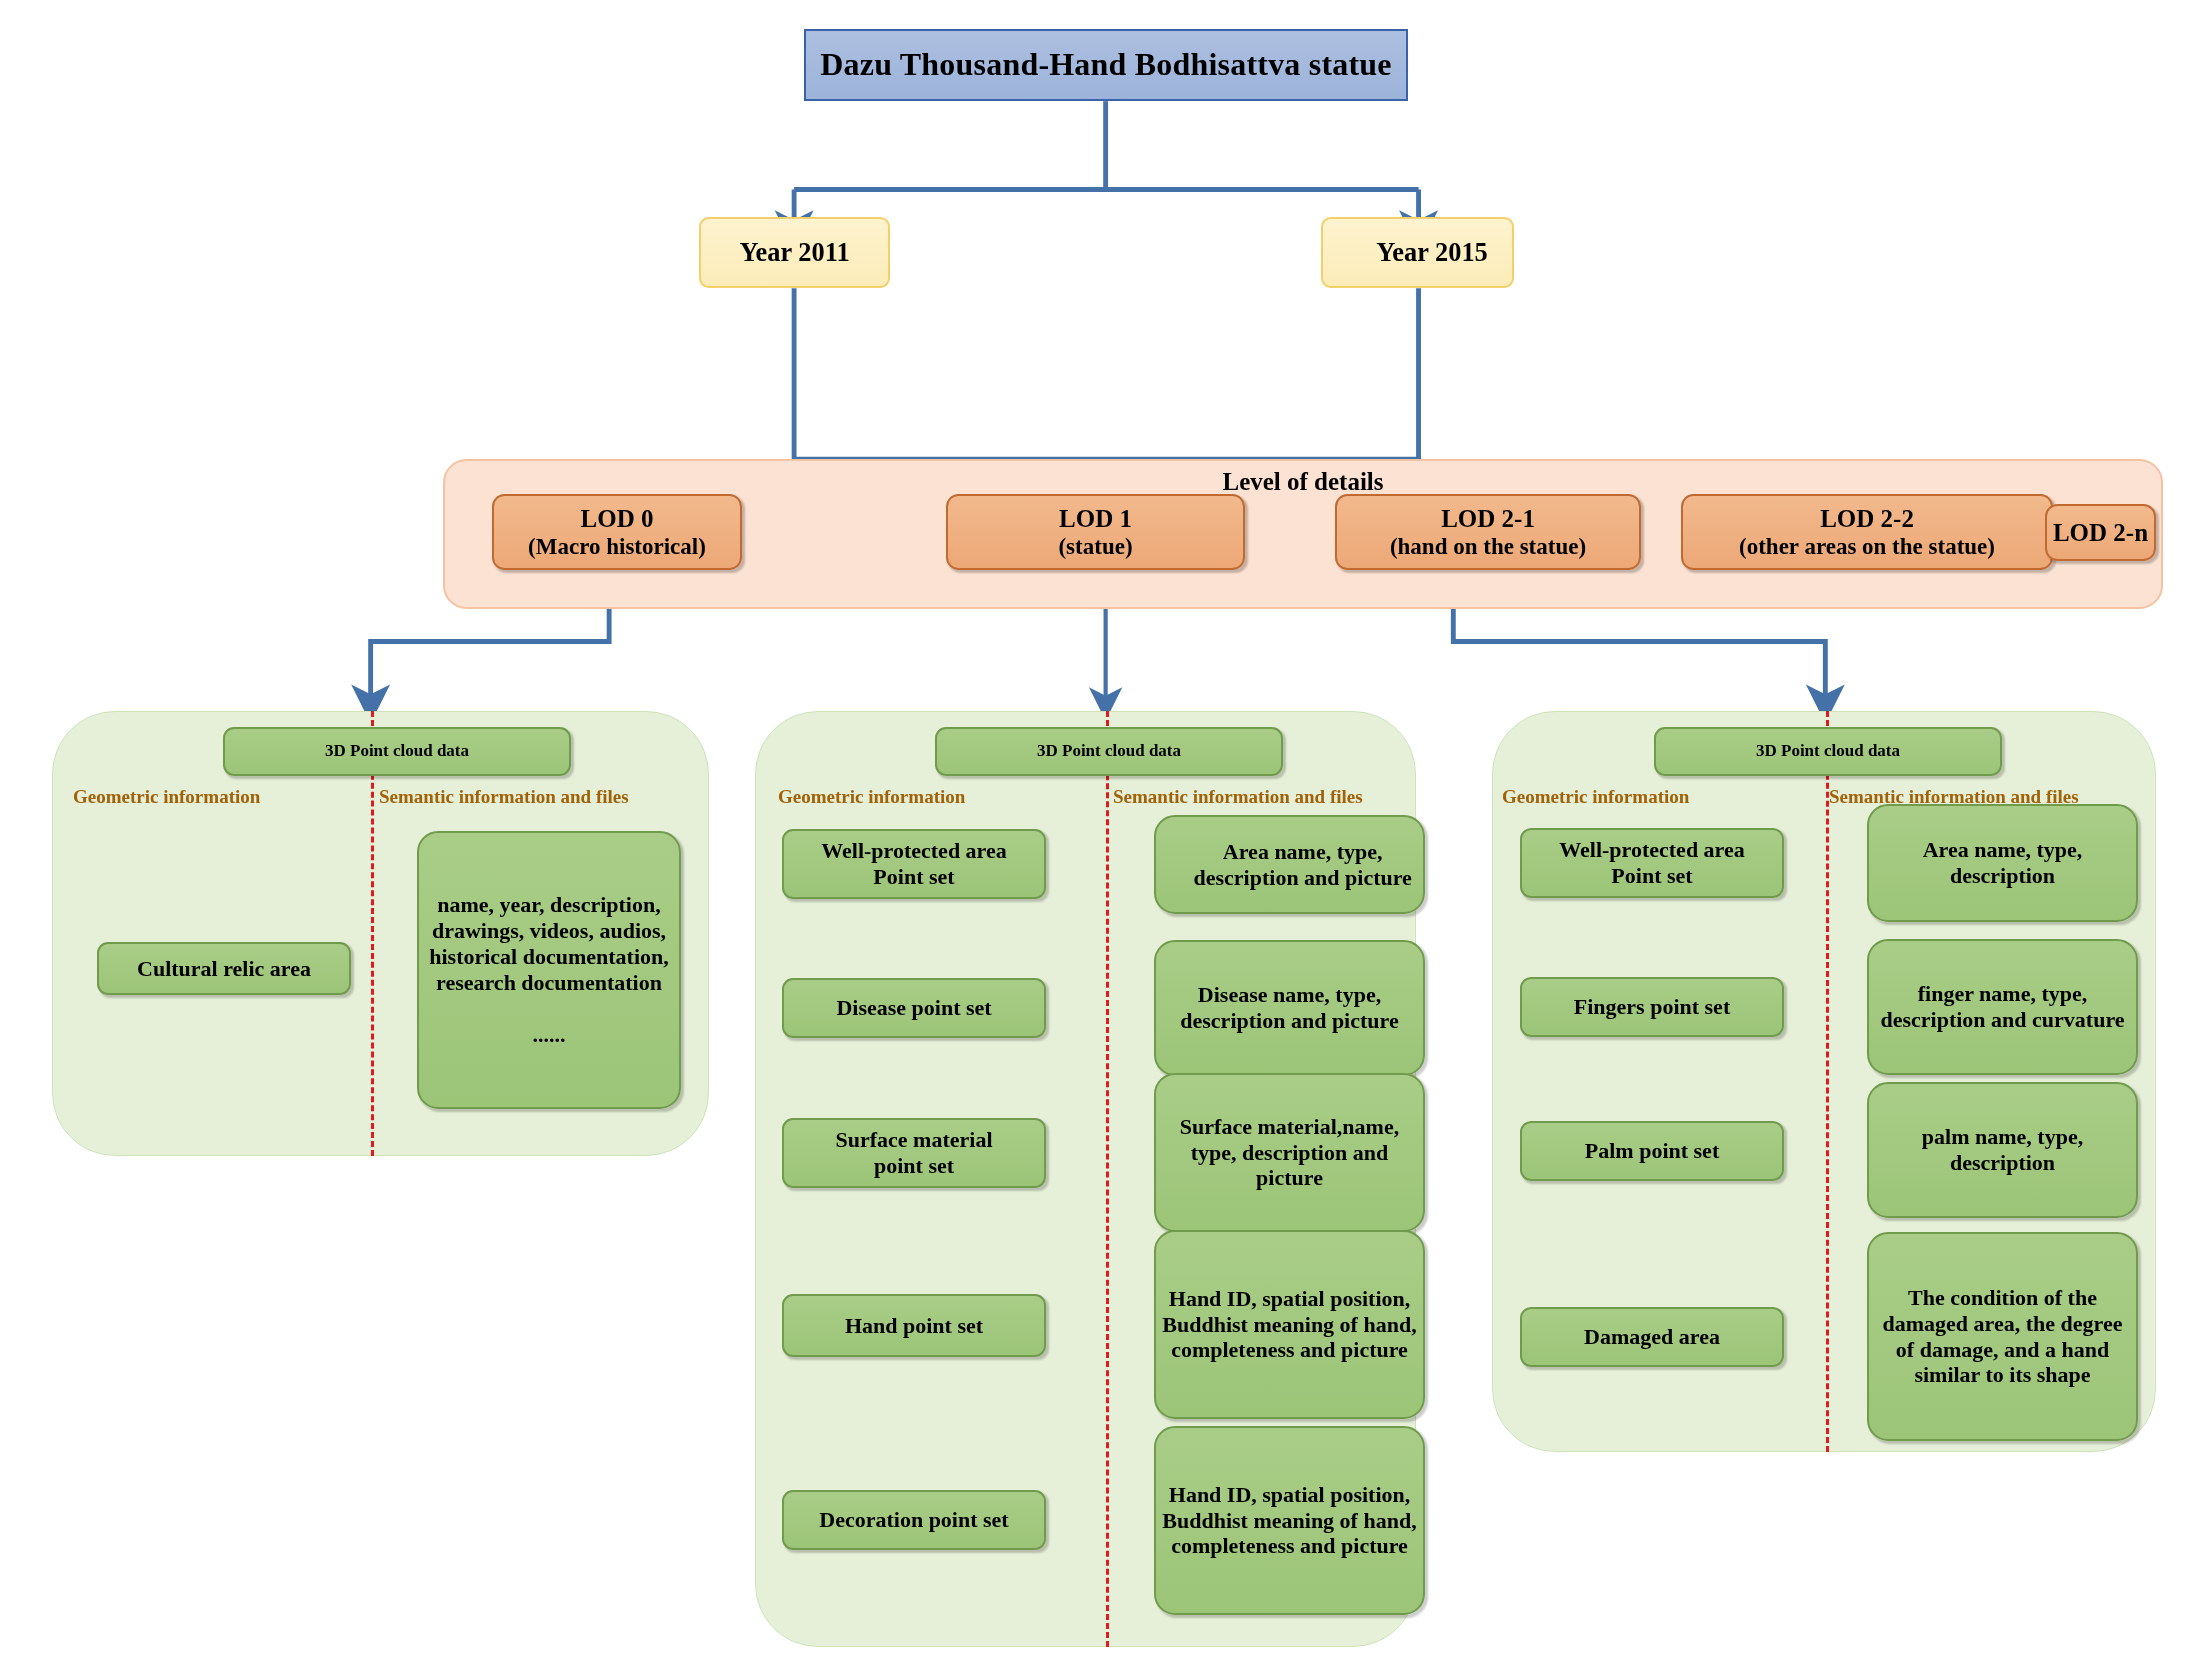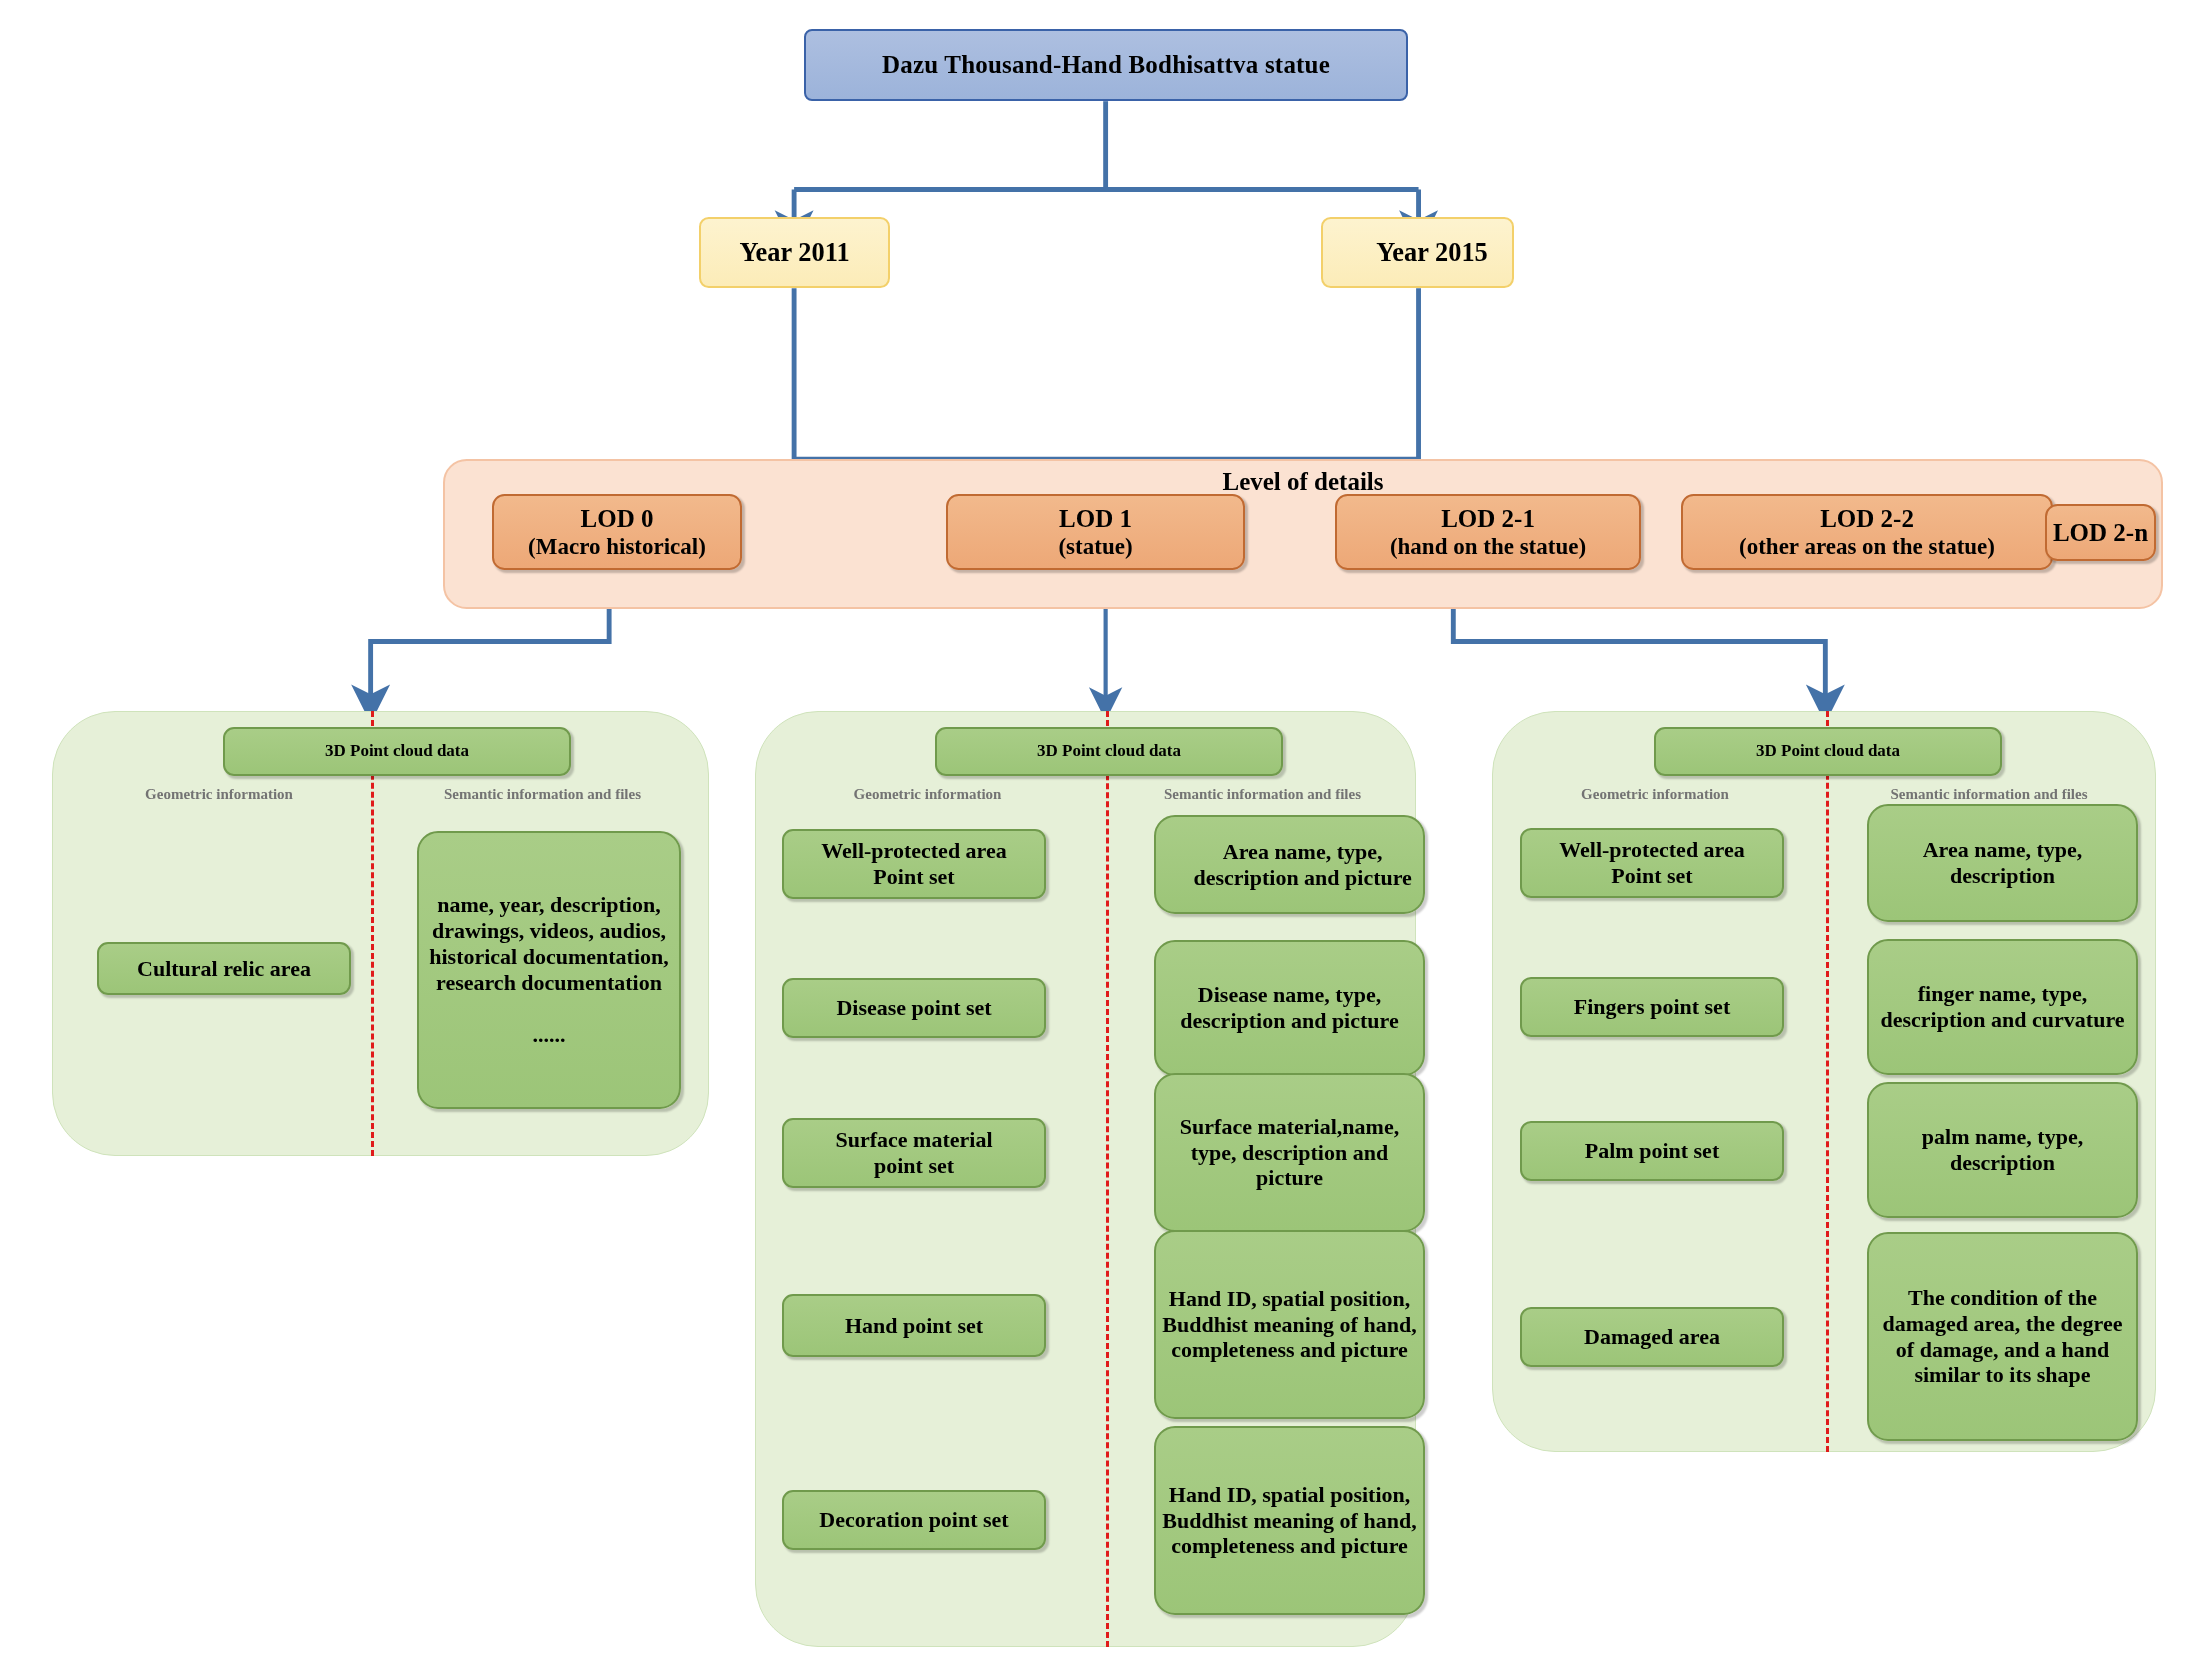--- a/index.html
+++ b/index.html
@@ -10,22 +10,22 @@
     -webkit-font-smoothing:antialiased;
   }
   #stage{position:absolute;left:0;top:0;width:2205px;height:1680px;}
   .node{position:absolute;box-sizing:border-box;display:flex;align-items:center;
         justify-content:center;text-align:center;font-weight:bold;color:#000;
         line-height:1.18;}
 
   
   .box-root{
     background:linear-gradient(180deg,#adbfe0 0%,#9cb3da 100%);
-    border:2.1px solid #3a62a8;border-radius:8px;
-    font-size:25px;letter-spacing:0.2px;text-align:center;
+    border:2.1px solid #3a62a8;border-radius:0;
+    font-size:32px;letter-spacing:0.2px;text-align:center;
   }
   
   .box-year{
     background:linear-gradient(180deg,#fdf3cf 0%,#fcecb8 100%);
     border:2.1px solid #f3d06a;border-radius:9.7px;font-size:26.4px;
   }
   
   .band-lod{
     background:#fbe2d2;border:2.1px solid #f4c3a4;border-radius:23.6px;
   }
@@ -44,21 +44,21 @@
 
   
   .panel{
     position:absolute;background:#e6f0d8;border:1.4px solid #cfe3bb;border-radius:63px;
     box-sizing:border-box;
   }
   .divider{
     position:absolute;width:0;border-left:3.5px dashed #e01b1b;
   }
   .col-head{
-    position:absolute;font-size:15px;font-weight:bold;color:#737373;text-align:center;
+    position:absolute;font-size:19px;font-weight:bold;color:#a16207;
     white-space:nowrap;
   }
   .box-green{
     background:linear-gradient(180deg,#a9cd87 0%,#9cc578 100%);
     border:2.1px solid #709a4c;border-radius:11px;font-size:22px;
     box-shadow:2.1px 2.1px 2.1px rgba(0,0,0,.2);
     padding:2.8px 5.6px;
   }
   .box-green.tall{border-radius:21px;}
   .cloud{font-size:17px;}

